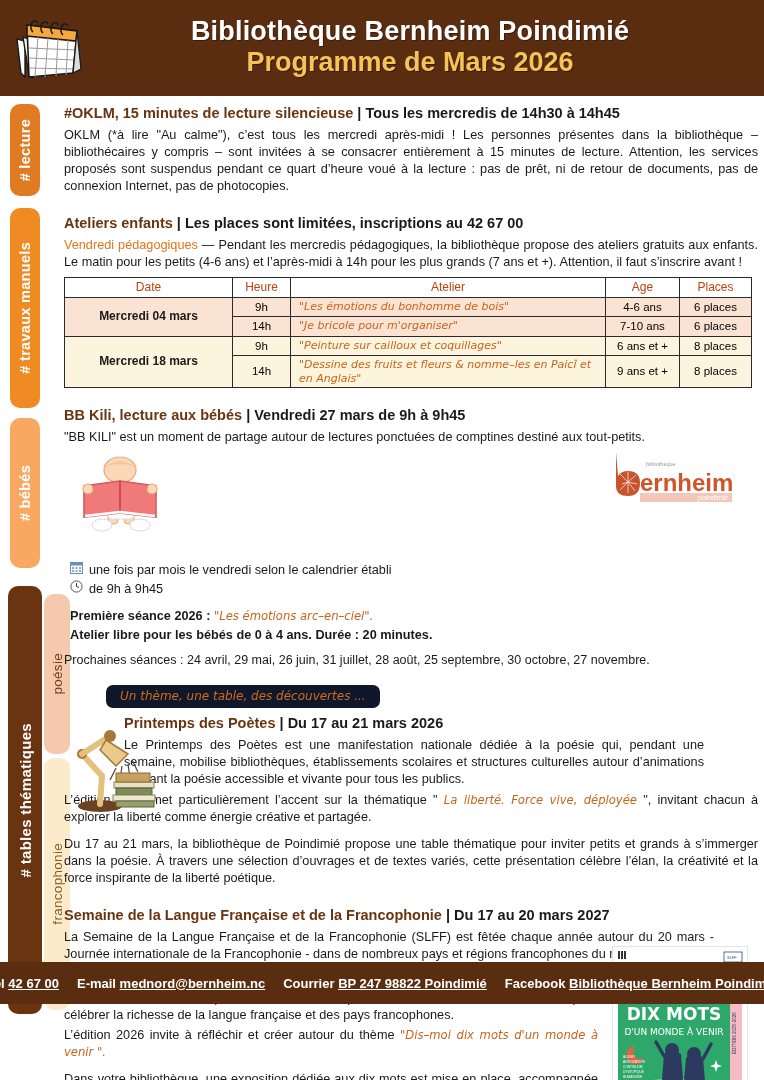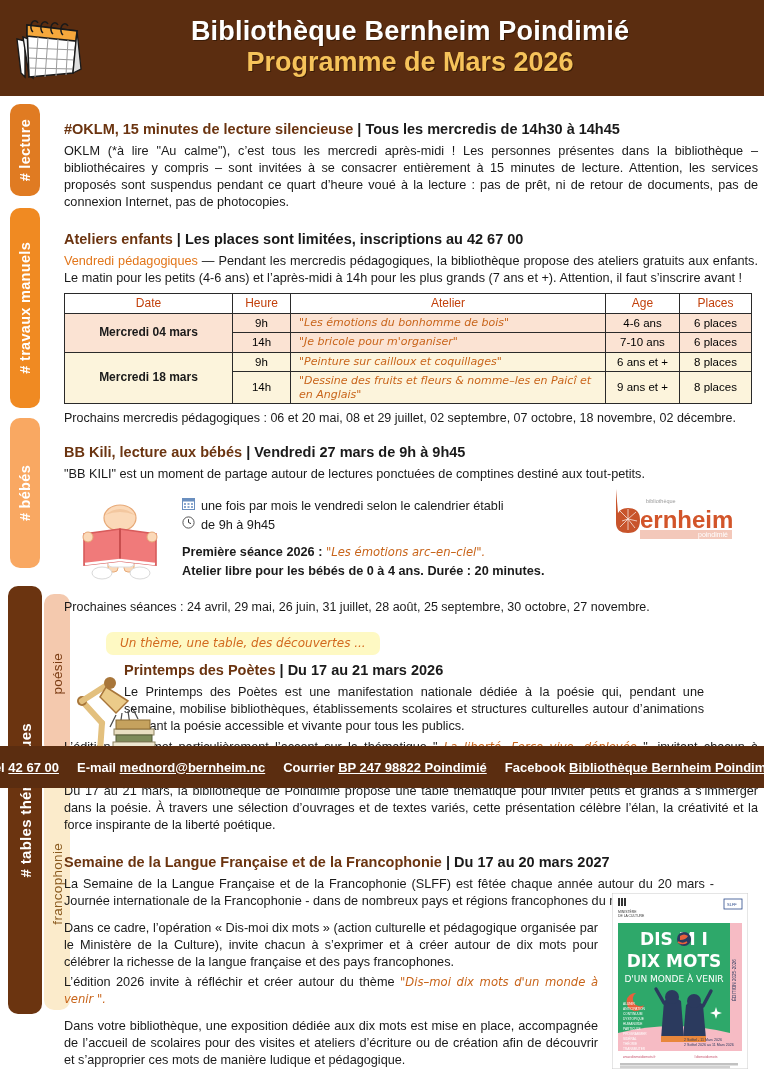--- a/index.html
+++ b/index.html
@@ -4,21 +4,21 @@
 <style>
   * { box-sizing: border-box; margin: 0; padding: 0; }
   html, body {
     width: 764px; height: 1080px;
     background: #ffffff;
     font-family: "Liberation Sans", sans-serif;
     overflow: hidden;
   }
   .page {
     position: relative;
-    width: 764px; height: 788px;
+    width: 764px; height: 1004px;
     background: #ffffff;
   }
 
   
   .header {
     position: absolute; left: 0; top: 0;
     width: 764px; height: 96px;
     background: #5B2D10;
     display: flex; align-items: center;
   }
@@ -87,21 +87,21 @@
     font-size: 12.7px; line-height: 1.34; color: #1A1A1A;
     text-align: justify; margin-bottom: 3px;
   }
   .orange { color: #E2761B; }
   .hand {
     font-family: "DejaVu Sans", sans-serif;
     color: #C8641A; font-size: 11.6px; font-style: italic;
   }
 
   
-  #sec-oklm { padding-top: 24px; }
+  #sec-oklm { padding-top: 8px; }
   #sec-oklm p.body-text { width: 694px; }
 
   
   #sec-ateliers { padding-top: 16px; }
 
   table.workshops {
     border-collapse: collapse;
     width: 688px;
     margin-top: 6px;
     font-size: 11.5px;
@@ -118,34 +118,34 @@
     text-align: left; padding-left: 8px;
     font-family: "DejaVu Sans", sans-serif;
     font-style: italic; color: #C8641A; font-size: 11px;
   }
   tr.r1 td { background: #FBE3D3; }
   tr.r2 td { background: #FCF4DC; }
   .next-line { font-size: 12.5px; color:#1A1A1A; margin-top: 7px; }
 
   
   #sec-bb { padding-top: 18px; position: relative; }
-  .bb-row { display: flex; margin-top: 14px; }
+  .bb-row { display: flex; margin-top: 3px; flex-direction: column; }
   .bb-illus { width: 112px; flex: 0 0 112px; padding-left: 8px; padding-top: 4px; }
   .bb-info { flex: 1; padding-left: 6px; }
   .bb-line {
     font-size: 12.7px; color:#1A1A1A; line-height: 1.5;
     display: flex; align-items: center; gap: 6px;
   }
   .bb-strong { font-size: 12.7px; font-weight: bold; color:#1A1A1A; line-height:1.45; margin-top: 8px; }
   .logo-bernheim { position: absolute; right: 16px; top: 58px; width: 136px; }
 
   
   .theme-badge {
     display: inline-block;
-    background: #fef9c3;
+    background: #0f172a;
     border-radius: 7px;
     padding: 4px 14px 5px 14px;
     margin-top: 18px; margin-left: 42px;
     font-family: "DejaVu Sans", sans-serif;
     font-style: italic; color: #D2691E; font-size: 12px;
   }
 
   
   #sec-poetes { padding-top: 6px; position: relative; }
   .lamp-wrap { position: absolute; left: 2px; top: 10px; width: 110px; }
@@ -281,23 +281,20 @@
             </tr>
             <tr class="r2">
               <td>14h</td>
               <td class="atelier">"Dessine des fruits et fleurs &amp; nomme–les en Paicî et en Anglais"</td>
               <td>9 ans et +</td>
               <td>8 places</td>
             </tr>
           </tbody>
         </table>
 
-        <div class="next-line">
-          <span>Prochains mercredis pédagogiques : </span><span>06 et 20 mai, 08 et 29 juillet, 02 septembre, 07 octobre, 18 novembre, 02 décembre.</span>
-        </div>
       </div>
 
       <div class="sec" id="sec-bb">
         <h2 class="sec-title">
           <span>BB Kili, lecture aux bébés</span>
           <span class="sep">|</span>
           <span class="dark">Vendredi 27 mars de 9h à 9h45</span>
         </h2>
         <p class="body-text" style="text-align:left">"BB KILI" est un moment de partage autour de lectures ponctuées de comptines destiné aux tout-petits.</p>
 

